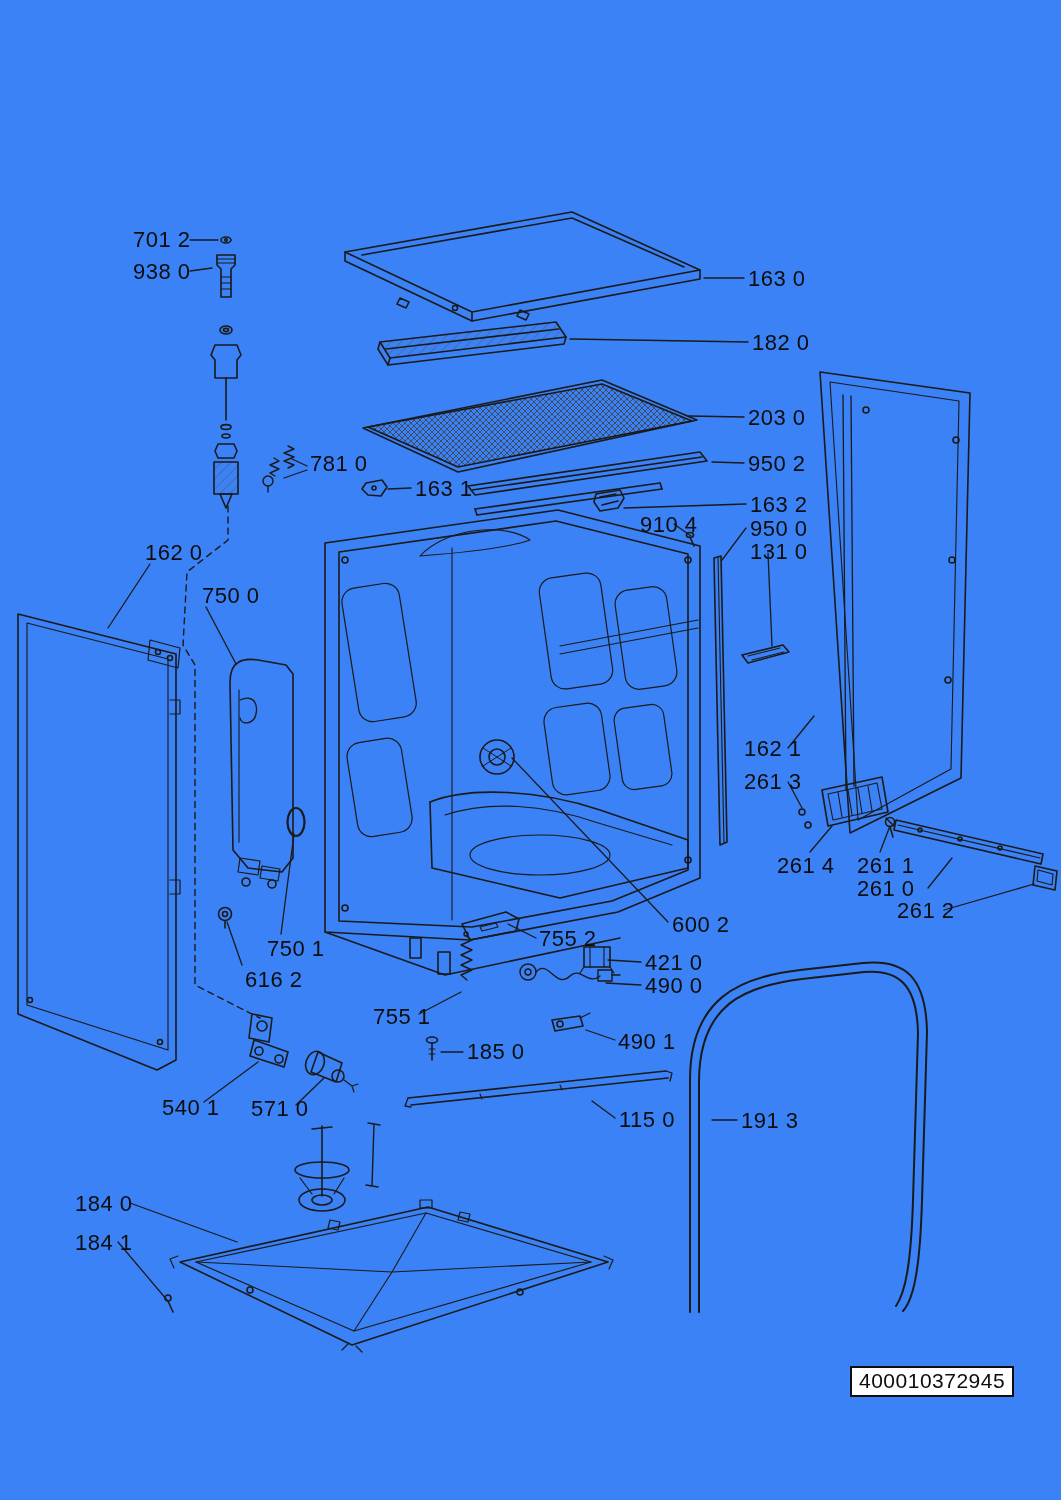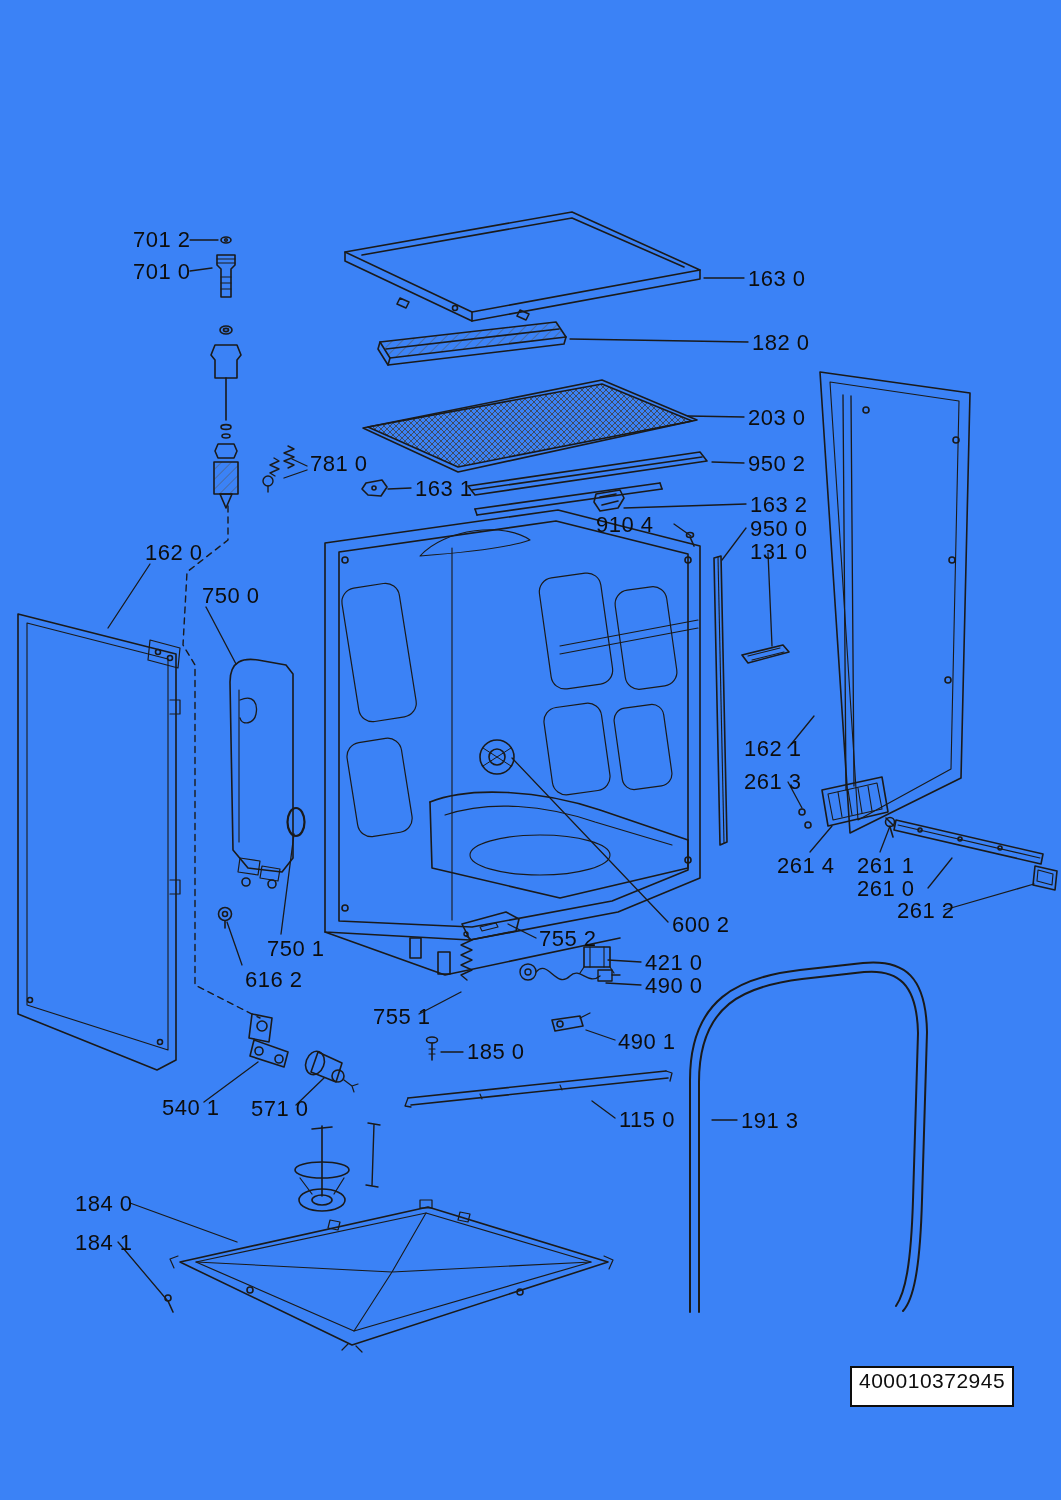--- a/index.html
+++ b/index.html
@@ -18,21 +18,21 @@
     color: #0d0d0d;
     white-space: nowrap;
     letter-spacing: 0.5px;
     line-height: 1.1;
   }
   .docbox {
     position: absolute;
     left: 850px;
     top: 1366px;
     border: 2px solid #0d0d0d;
-    padding: 1px 7px 12px;
+    padding: 1px 7px 2px;
     font-size: 21px;
     letter-spacing: 0.5px;
     color: #0d0d0d;
     background: #fff;
   }
 </style>
 </head>
 <body>
 
 <div class="stage">
@@ -348,29 +348,29 @@
     <line x1="204" y1="1102" x2="258" y2="1062"></line>
     <line x1="296" y1="1105" x2="324" y2="1078"></line>
     <line x1="615" y1="1118" x2="592" y2="1101"></line>
     <line x1="737" y1="1120" x2="712" y2="1120"></line>
     <line x1="130" y1="1203" x2="237" y2="1242"></line>
     <line x1="118" y1="1242" x2="167" y2="1300"></line>
   </g>
 </svg>
 
   <span class="lbl" style="left:133px;top:228px">701 2</span>
-  <span class="lbl" style="left:133px;top:260px">701 0</span>
+  <span class="lbl" style="left:133px;top:260px">938 0</span>
   <span class="lbl" style="left:748px;top:267px">163 0</span>
   <span class="lbl" style="left:752px;top:331px">182 0</span>
   <span class="lbl" style="left:748px;top:406px">203 0</span>
   <span class="lbl" style="left:748px;top:452px">950 2</span>
   <span class="lbl" style="left:310px;top:452px">781 0</span>
   <span class="lbl" style="left:415px;top:477px">163 1</span>
   <span class="lbl" style="left:750px;top:493px">163 2</span>
-  <span class="lbl" style="left:596px;top:513px">910 4</span>
+  <span class="lbl" style="left:640px;top:513px">910 4</span>
   <span class="lbl" style="left:750px;top:517px">950 0</span>
   <span class="lbl" style="left:750px;top:540px">131 0</span>
   <span class="lbl" style="left:145px;top:541px">162 0</span>
   <span class="lbl" style="left:202px;top:584px">750 0</span>
   <span class="lbl" style="left:744px;top:737px">162 1</span>
   <span class="lbl" style="left:744px;top:770px">261 3</span>
   <span class="lbl" style="left:777px;top:854px">261 4</span>
   <span class="lbl" style="left:857px;top:854px">261 1</span>
   <span class="lbl" style="left:857px;top:877px">261 0</span>
   <span class="lbl" style="left:897px;top:899px">261 2</span>

